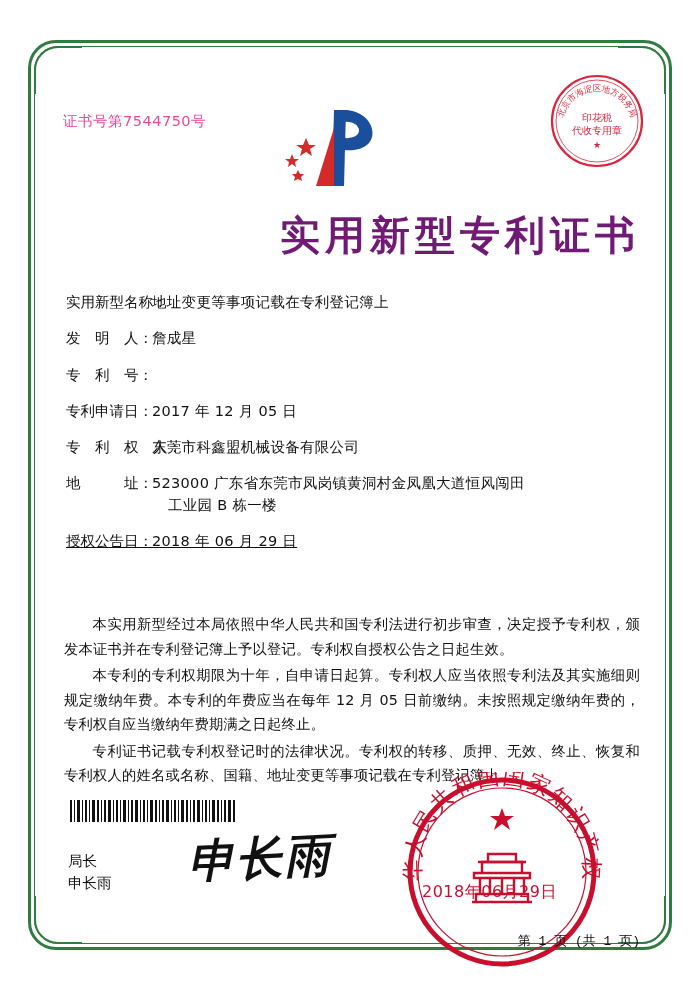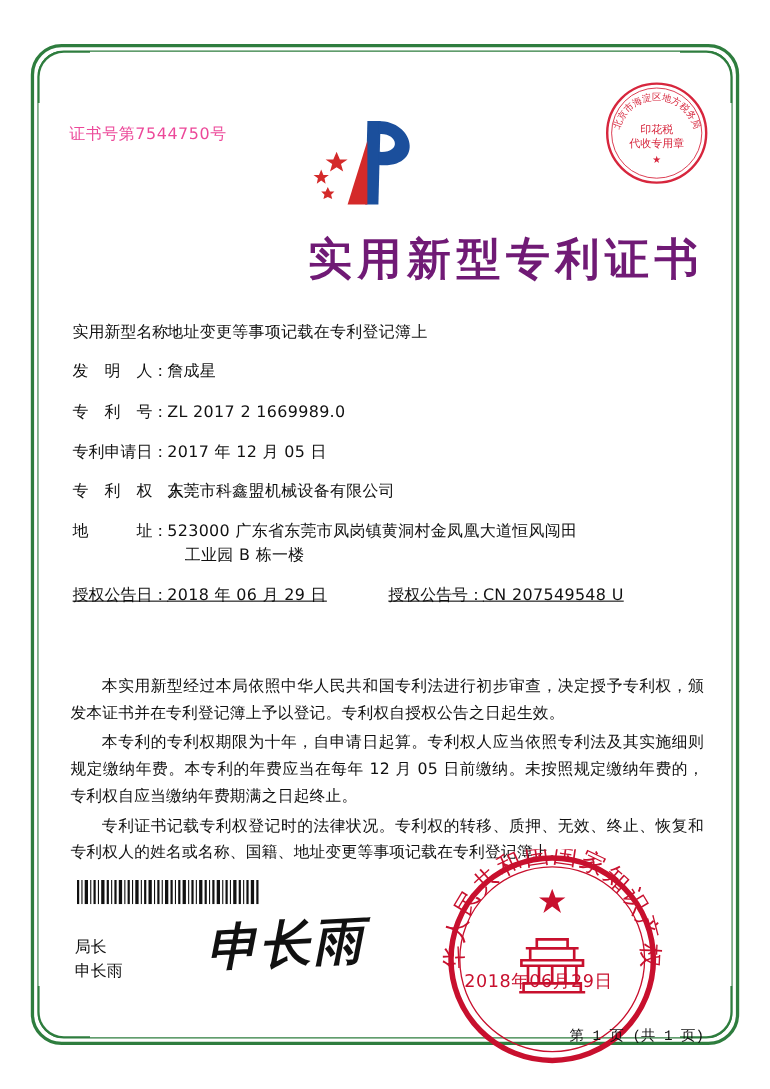--- a/index.html
+++ b/index.html
@@ -264,45 +264,40 @@
       <div class="field-row">
         <div class="field-label">实用新型名称：</div>
         <div class="field-value">地址变更等事项记载在专利登记簿上</div>
       </div>
       <div class="field-row">
         <div class="field-label">发　明　人：</div>
         <div class="field-value">詹成星</div>
       </div>
       <div class="field-row">
         <div class="field-label">专　利　号：</div>
-        <div class="field-value">ZL 2017 2 1669989.0</div>
       </div>
       <div class="field-row">
         <div class="field-label">专利申请日：</div>
         <div class="field-value">2017 年 12 月 05 日</div>
       </div>
       <div class="field-row">
         <div class="field-label">专　利　权　人：</div>
         <div class="field-value">东莞市科鑫盟机械设备有限公司</div>
       </div>
       <div class="field-row">
         <div class="field-label">地　　　址：</div>
         <div class="field-value">
           <span>523000 广东省东莞市凤岗镇黄洞村金凤凰大道恒风闯田</span>
           <span class="cont">工业园 B 栋一楼</span>
         </div>
       </div>
       <div class="row-two">
         <div class="half">
           <div class="field-label">授权公告日：</div>
           <div class="field-value">2018 年 06 月 29 日</div>
-        </div>
-        <div class="half">
-          <div class="field-label">授权公告号：</div>
-          <div class="field-value">CN 207549548 U</div>
         </div>
       </div>
     </div>
 
     <div class="paragraphs">
       <p>本实用新型经过本局依照中华人民共和国专利法进行初步审查，决定授予专利权，颁发本证书并在专利登记簿上予以登记。专利权自授权公告之日起生效。</p>
       <p>本专利的专利权期限为十年，自申请日起算。专利权人应当依照专利法及其实施细则规定缴纳年费。本专利的年费应当在每年 12 月 05 日前缴纳。未按照规定缴纳年费的，专利权自应当缴纳年费期满之日起终止。</p>
       <p>专利证书记载专利权登记时的法律状况。专利权的转移、质押、无效、终止、恢复和专利权人的姓名或名称、国籍、地址变更等事项记载在专利登记簿上。</p>
     </div>
 

